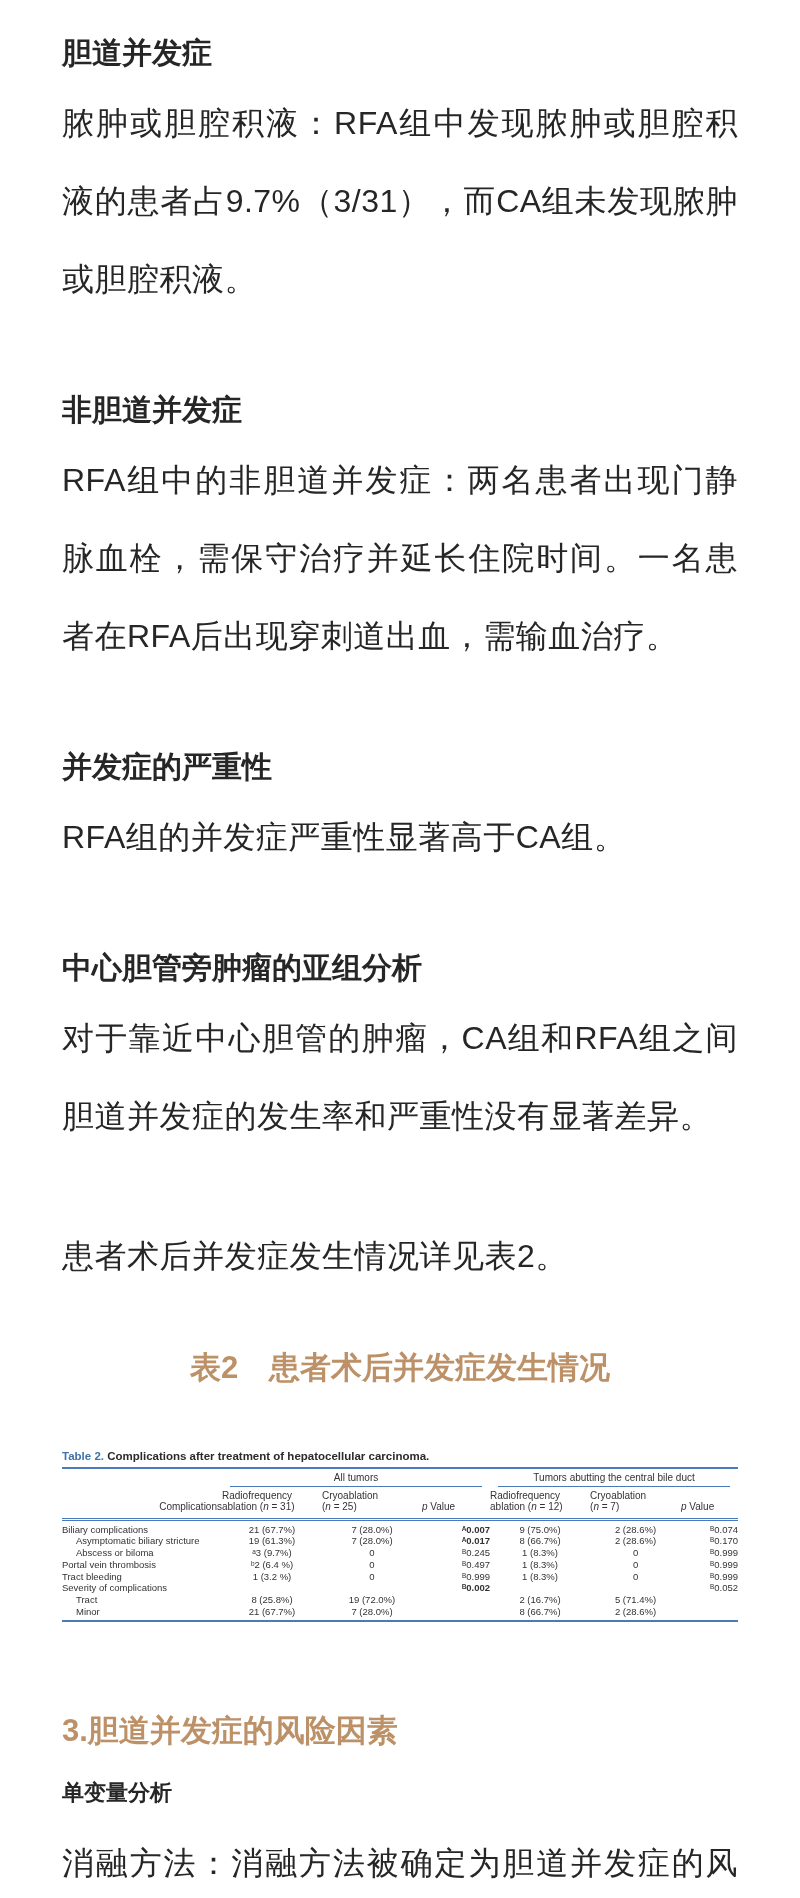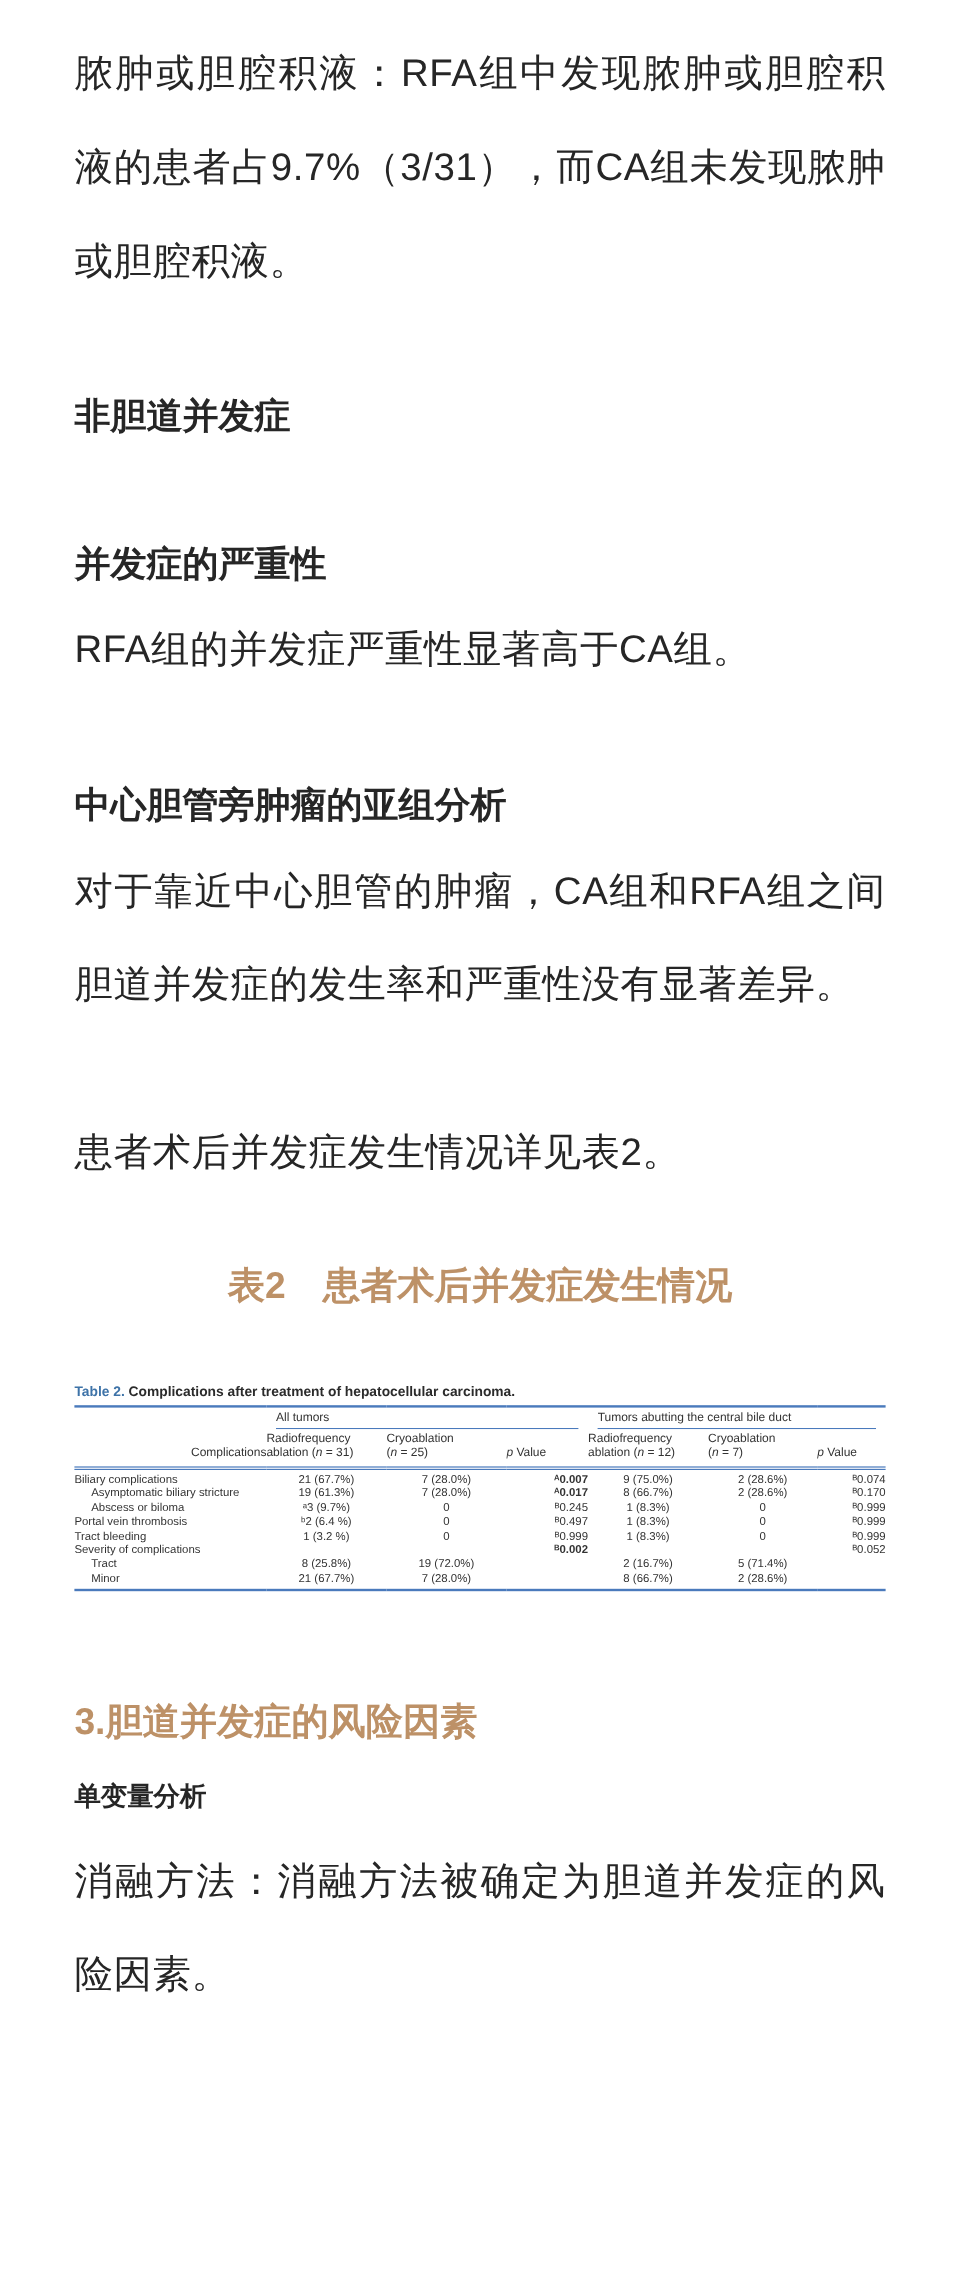--- a/index.html
+++ b/index.html
@@ -50,21 +50,21 @@
   .t-title .lbl{color:var(--ttitle);}
   table.jt{
     width:676px;table-layout:fixed;border-collapse:collapse;
     border-top:2px solid var(--trule);
     border-bottom:2px solid var(--trule);
     font-size:9.5px;line-height:11.7px;
   }
   table.jt td{padding:0;overflow:hidden;white-space:nowrap;}
   tr.grp-row td{font-size:10px;padding-top:3px;}
   .grpline{
-    text-align:left;padding-bottom:2px;margin:0 8px;
+    text-align:center;padding-bottom:2px;margin:0 8px;
     border-bottom:1px solid var(--trule);
   }
   tr.colhead-row td{
     font-size:10px;line-height:11.5px;vertical-align:bottom;
     padding:3px 0 5px;
     border-bottom:3px double var(--trule);
   }
   tr.colhead-row td.rowhead{text-align:right;}
   tbody tr:first-child td{padding-top:3px;}
   td.lab{text-align:left;}
@@ -72,23 +72,25 @@
   td.dc{text-align:center;}
   td.pv{text-align:right;padding-right:1px;}
   td .b{font-weight:700;}
   tbody tr:last-child td{padding-bottom:3px;}
 </style>
 </head>
 <body>
 
 <div class="page">
 
+  <h2 class="sec-h first">胆道并发症</h2>
   <p class="body-p">脓肿或胆腔积液：RFA组中发现脓肿或胆腔积液的患者占9.7%（3/31），而CA组未发现脓肿或胆腔积液。</p>
 
   <h2 class="sec-h">非胆道并发症</h2>
+  <p class="body-p">RFA组中的非胆道并发症：两名患者出现门静脉血栓，需保守治疗并延长住院时间。一名患者在RFA后出现穿刺道出血，需输血治疗。</p>
 
   <h2 class="sec-h">并发症的严重性</h2>
   <p class="body-p">RFA组的并发症严重性显著高于CA组。</p>
 
   <h2 class="sec-h">中心胆管旁肿瘤的亚组分析</h2>
   <p class="body-p">对于靠近中心胆管的肿瘤，CA组和RFA组之间胆道并发症的发生率和严重性没有显著差异。</p>
 
   <p class="body-p gap-above">患者术后并发症发生情况详见表2。</p>
 
   <div class="table-caption">表2　患者术后并发症发生情况</div>

